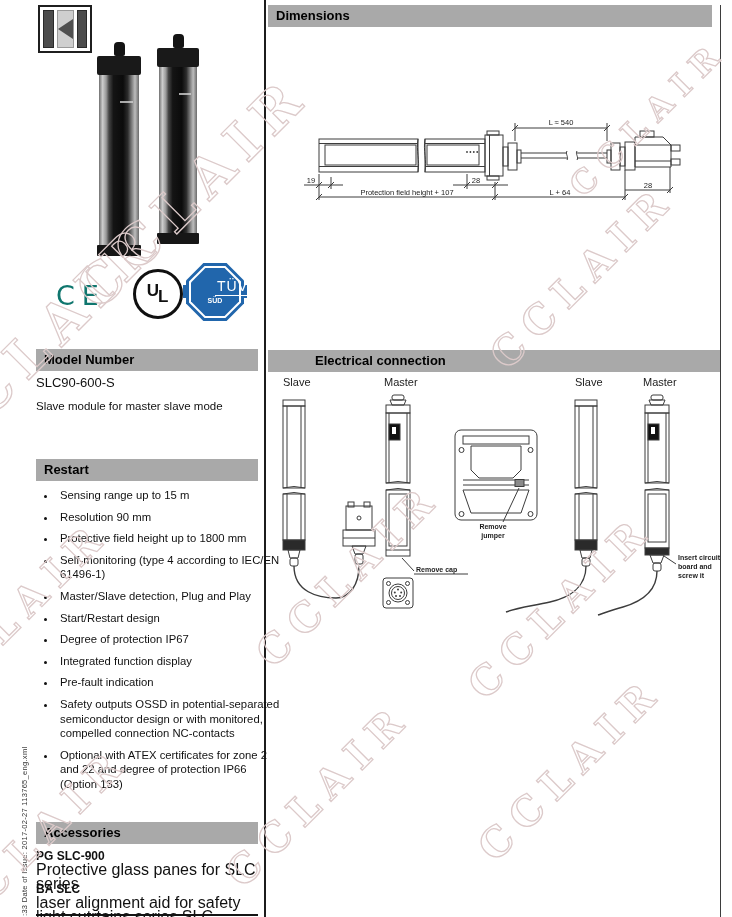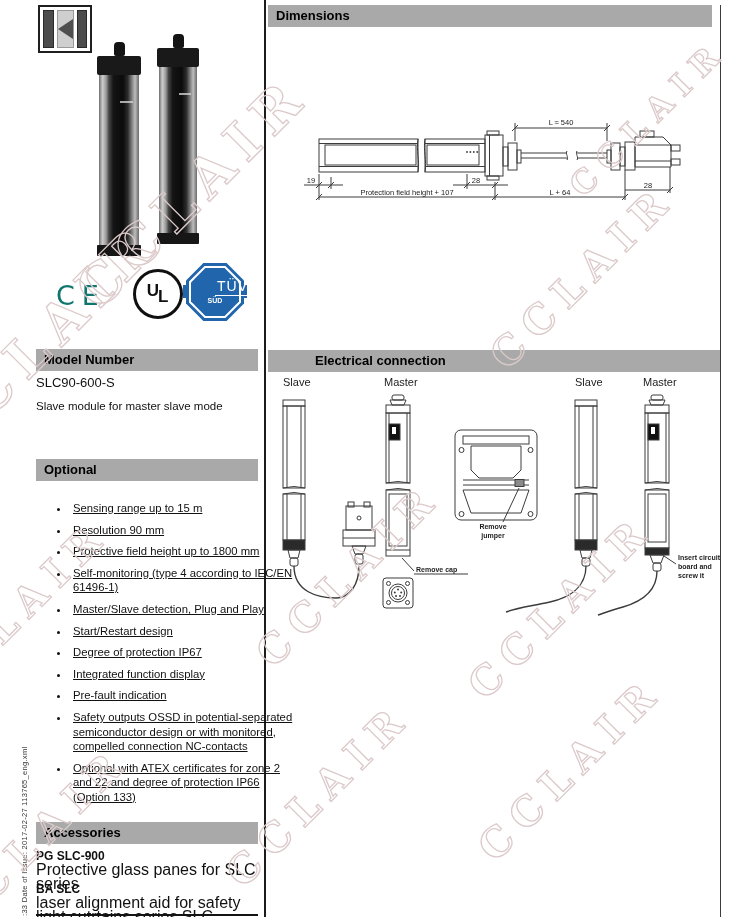--- a/index.html
+++ b/index.html
@@ -64,21 +64,21 @@
   .tuv .ear { position:absolute; width:5px; height:13px; background:var(--tuv-blue,#2166ac); top:22px; }
   .tuv .ear.leftE { left:-3px; } .tuv .ear.rightE { right:-3px; }
   .tuv .txt { position:absolute; left:0; top:14px; width:58px; text-align:center; color:#fff; }
   .tuv .t1 { font-size:14px; font-weight:normal; letter-spacing:1px; border-bottom:1.5px solid #fff;
              display:inline-block; padding:0 2px 1px 2px;margin-left:29px; }
   .tuv .t2 { font-size:7px; font-weight:bold; margin-top:1px; }
 
   
   .model-number { left:36px; top:375px; font-size:13px; font-weight:normal; }
   .model-desc { left:36px; top:400px; font-size:11.5px; }
-  .features-list { left:36px; top:484px; width:224px; margin:17px; padding:0 0 0 17px;text-decoration:underline; }
+  .features-list { left:36px; top:484px; width:224px; margin:4px; padding:0 0 0 17px; }
   .features-list li { font-size:11.3px; line-height:14.6px; margin-bottom:7px;
                       padding-left:3px; }
   .acc-name { font-size:12px; font-weight:bold; }
   .acc-desc { font-size:16px; line-height:13.5px; }
   #acc-1 { left:36px; top:849px; width:224px; }
   #acc-2 { left:36px; top:882px; width:224px; }
 
   
   .sm-label { position:absolute; font-size:11px; color:#222; }
 
@@ -157,21 +157,21 @@
     <div class="txt">
       <span class="t1">TÜV</span>
       <div class="t2">SÜD</div>
     </div>
   </div>
 
   <div class="secbar" id="bar-model">Model Number</div>
   <div class="abs model-number">SLC90-600-S</div>
   <div class="abs model-desc">Slave module for master slave mode</div>
 
-  <div class="secbar" id="bar-features">Optional</div>
+  <div class="secbar" id="bar-features">Restart</div>
   <ul class="abs features-list">
     <li>Sensing range up to 15 m</li>
     <li>Resolution 90 mm</li>
     <li>Protective field height up to 1800 mm</li>
     <li>Self-monitoring (type 4 according to IEC/EN 61496-1)</li>
     <li>Master/Slave detection, Plug and Play</li>
     <li>Start/Restart design</li>
     <li>Degree of protection IP67</li>
     <li>Integrated function display</li>
     <li>Pre-fault indication</li>

